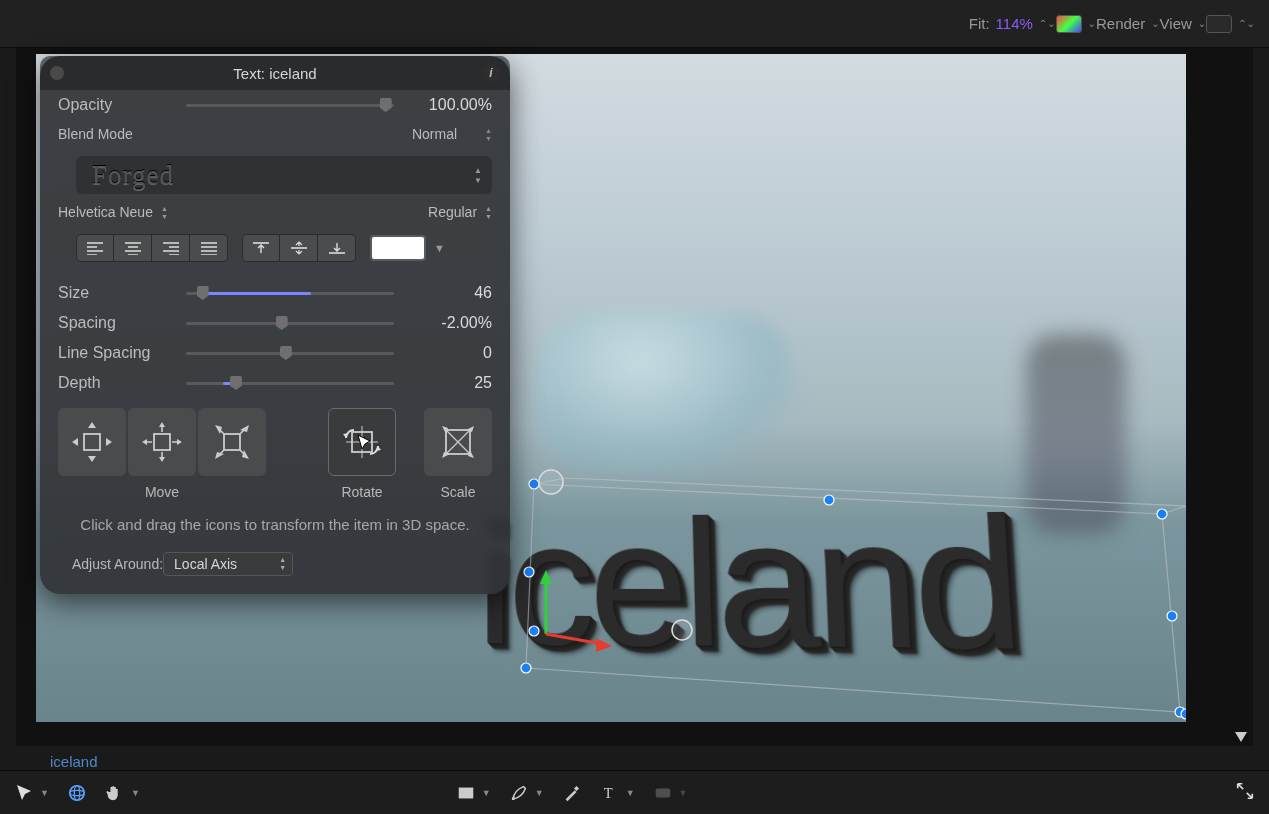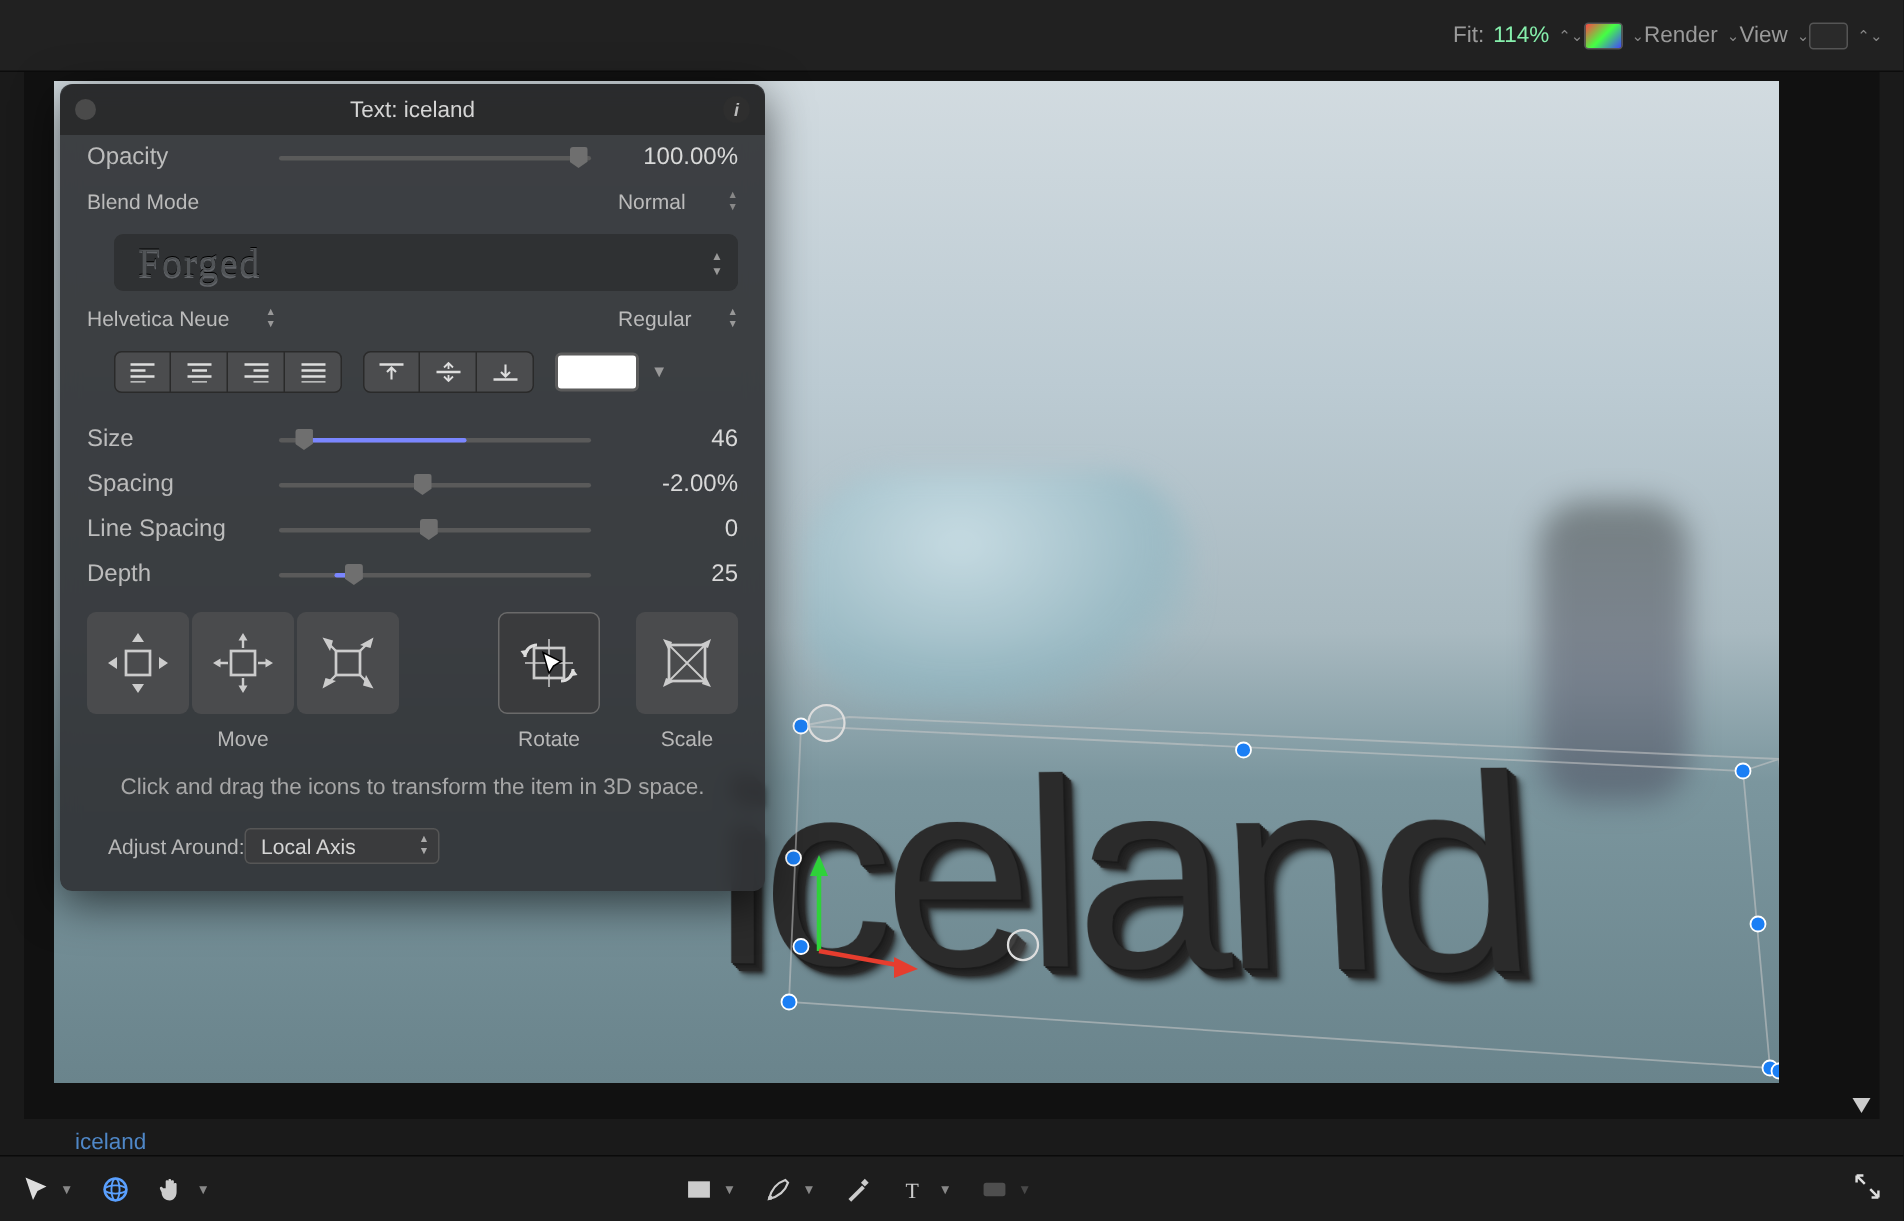--- a/index.html
+++ b/index.html
@@ -97,21 +97,21 @@
   .axis-x { stroke: #e63d2e; stroke-width: 3; }
   .arrowhead-x { fill: #e63d2e; }
   .arrowhead-y { fill: #2fd23a; }
 
   
   .hud {
     position: absolute;
     left: 40px; top: 56px;
     width: 470px;
     background: rgba(50,52,55,.93);
-    border-radius: 8px;
+    border-radius: 20px;
     box-shadow: 0 8px 30px rgba(0,0,0,.6);
     padding-bottom: 18px;
     backdrop-filter: blur(6px);
   }
   .hud-title {
     height: 34px; display: flex; align-items: center; justify-content: center;
     color: #d5d5d5; font-size: 15px;
     position: relative;
     background: rgba(30,30,30,.6);
     border-radius: 10px 10px 0 0;
@@ -169,21 +169,21 @@
   }
   .preset-select .name {
     font-size: 27px; color: #515457;
     font-family: Georgia, serif;
     letter-spacing: 1px;
     text-shadow: 0 -1px 0 #000, 0 1px 0 #616468;
   }
   .preset-select .caret2 { display:flex; flex-direction: column; gap:1px; font-size: 8px; color:#999;}
 
   .font-row {
-    padding: 6px 18px; display: flex; align-items: center; gap: 24px;
+    padding: 6px 18px; display: flex; align-items: center; gap: 8px;
     justify-content: center;
   }
   .font-row .caret2 { display:flex; flex-direction: column; gap:1px; font-size: 7px; color:#999;}
   .font-row .spacer { flex: 1; }
 
   .seg-row { padding: 8px 18px 4px 36px; display: flex; align-items: center; gap: 14px; }
   .seg-group { display: inline-flex; }
   .seg-btn {
     width: 38px; height: 28px; background: #4b4c4e; border: 1px solid #2a2a2a;
     display: flex; align-items: center; justify-content: center;
@@ -193,21 +193,21 @@
   .seg-btn:last-child { border-radius: 0 5px 5px 0; }
   .seg-btn + .seg-btn { border-left: none; }
   .seg-btn svg { width: 18px; height: 14px; }
 
   .color-well {
     width: 56px; height: 26px; background: #fff; border: 2px solid #5b5b5b; border-radius: 4px;
   }
   .disc-btn { color: #999; font-size: 11px; padding-left: 4px;}
 
   .tool-row {
-    padding: 10px 18px 0 18px; display: flex; gap: 8px; justify-content: space-between;
+    padding: 10px 18px 0 18px; display: flex; gap: 28px; justify-content: flex-end;
   }
   .tool-group { display: flex; flex-direction: column; align-items: center; gap: 8px; }
   .tool-set { display: flex; gap: 2px; }
   .tool-btn {
     width: 68px; height: 68px;
     background: #4a4b4d; border-radius: 6px;
     display: flex; align-items: center; justify-content: center;
     position: relative;
   }
   .tool-btn.active { background: #3a3b3d; border: 1px solid #6a6a6a; }
@@ -261,21 +261,21 @@
     border-left: 6px solid transparent; border-right: 6px solid transparent;
     border-top: 10px solid #ccc;
   }
 </style>
 </head>
 <body>
 
 <div class="top-bar">
   <div class="grp">
     <span>Fit:</span>
-    <span style="color:#86efac">114%</span>
+    <span style="color:#8b5cf6">114%</span>
     <span class="caret">⌃⌄</span>
   </div>
   <div class="grp">
     <div class="color-chip"></div>
     <span class="caret">⌄</span>
   </div>
   <div class="grp">
     <span>Render</span>
     <span class="caret">⌄</span>
   </div>

